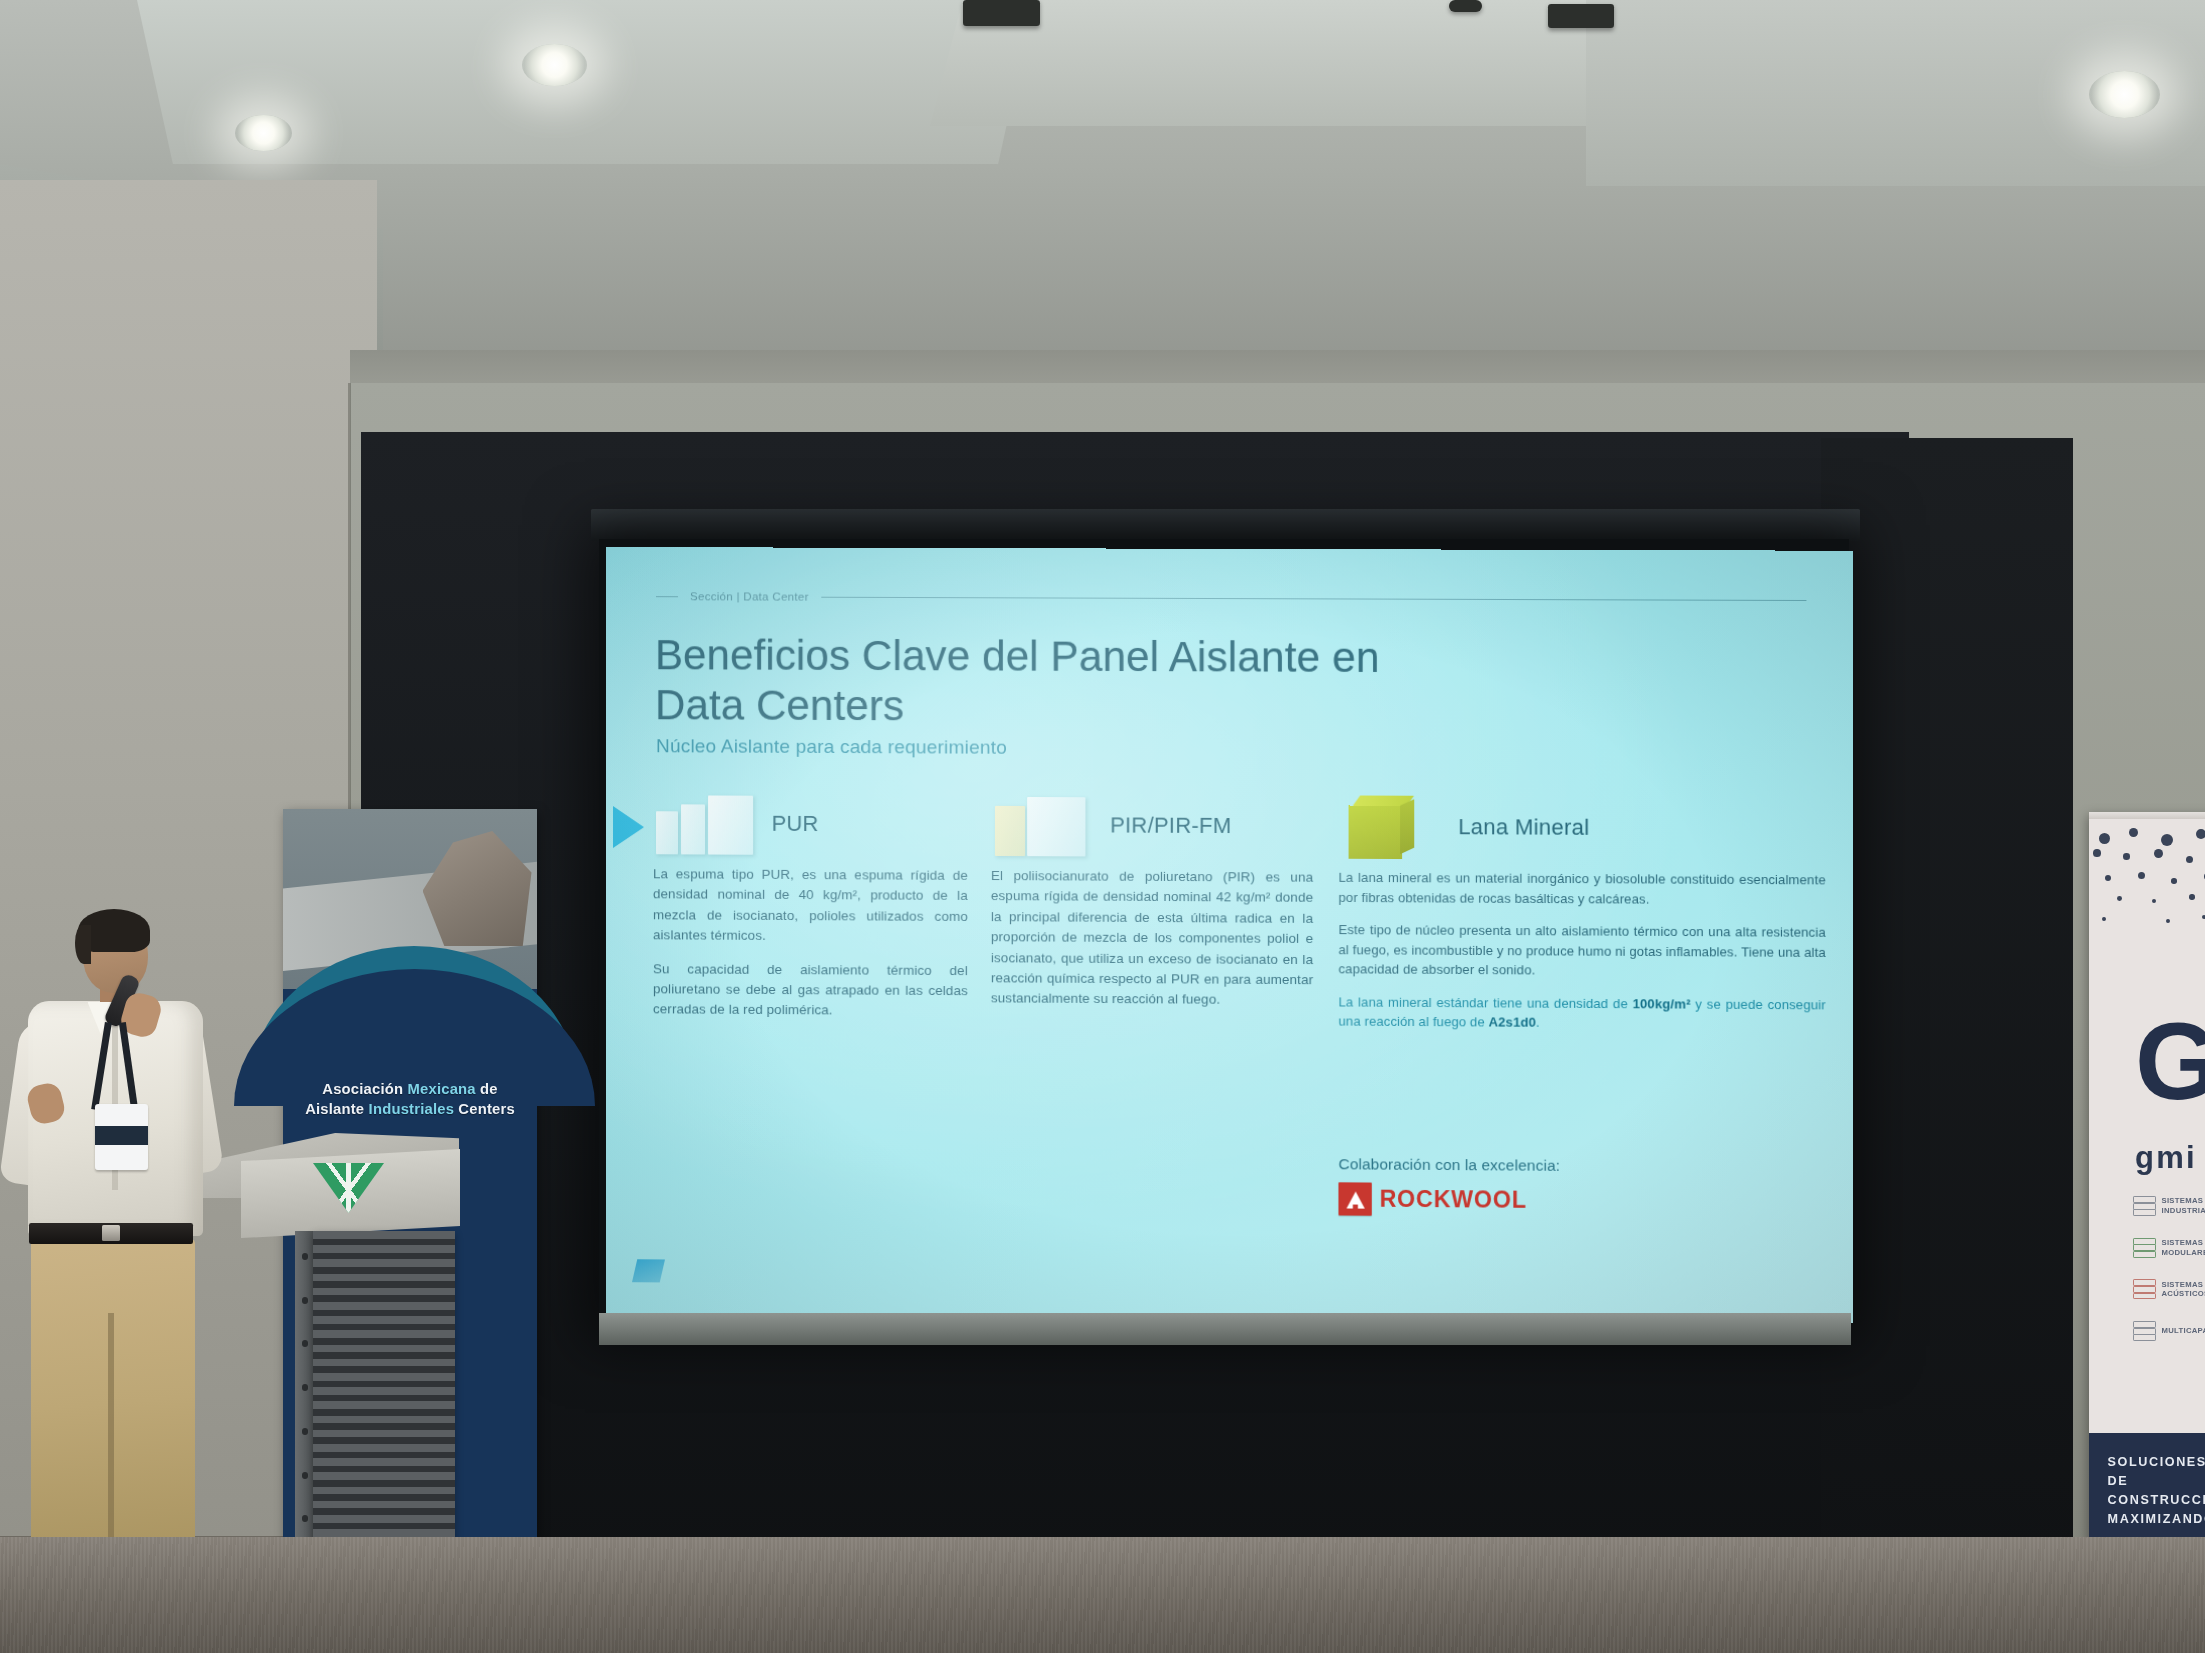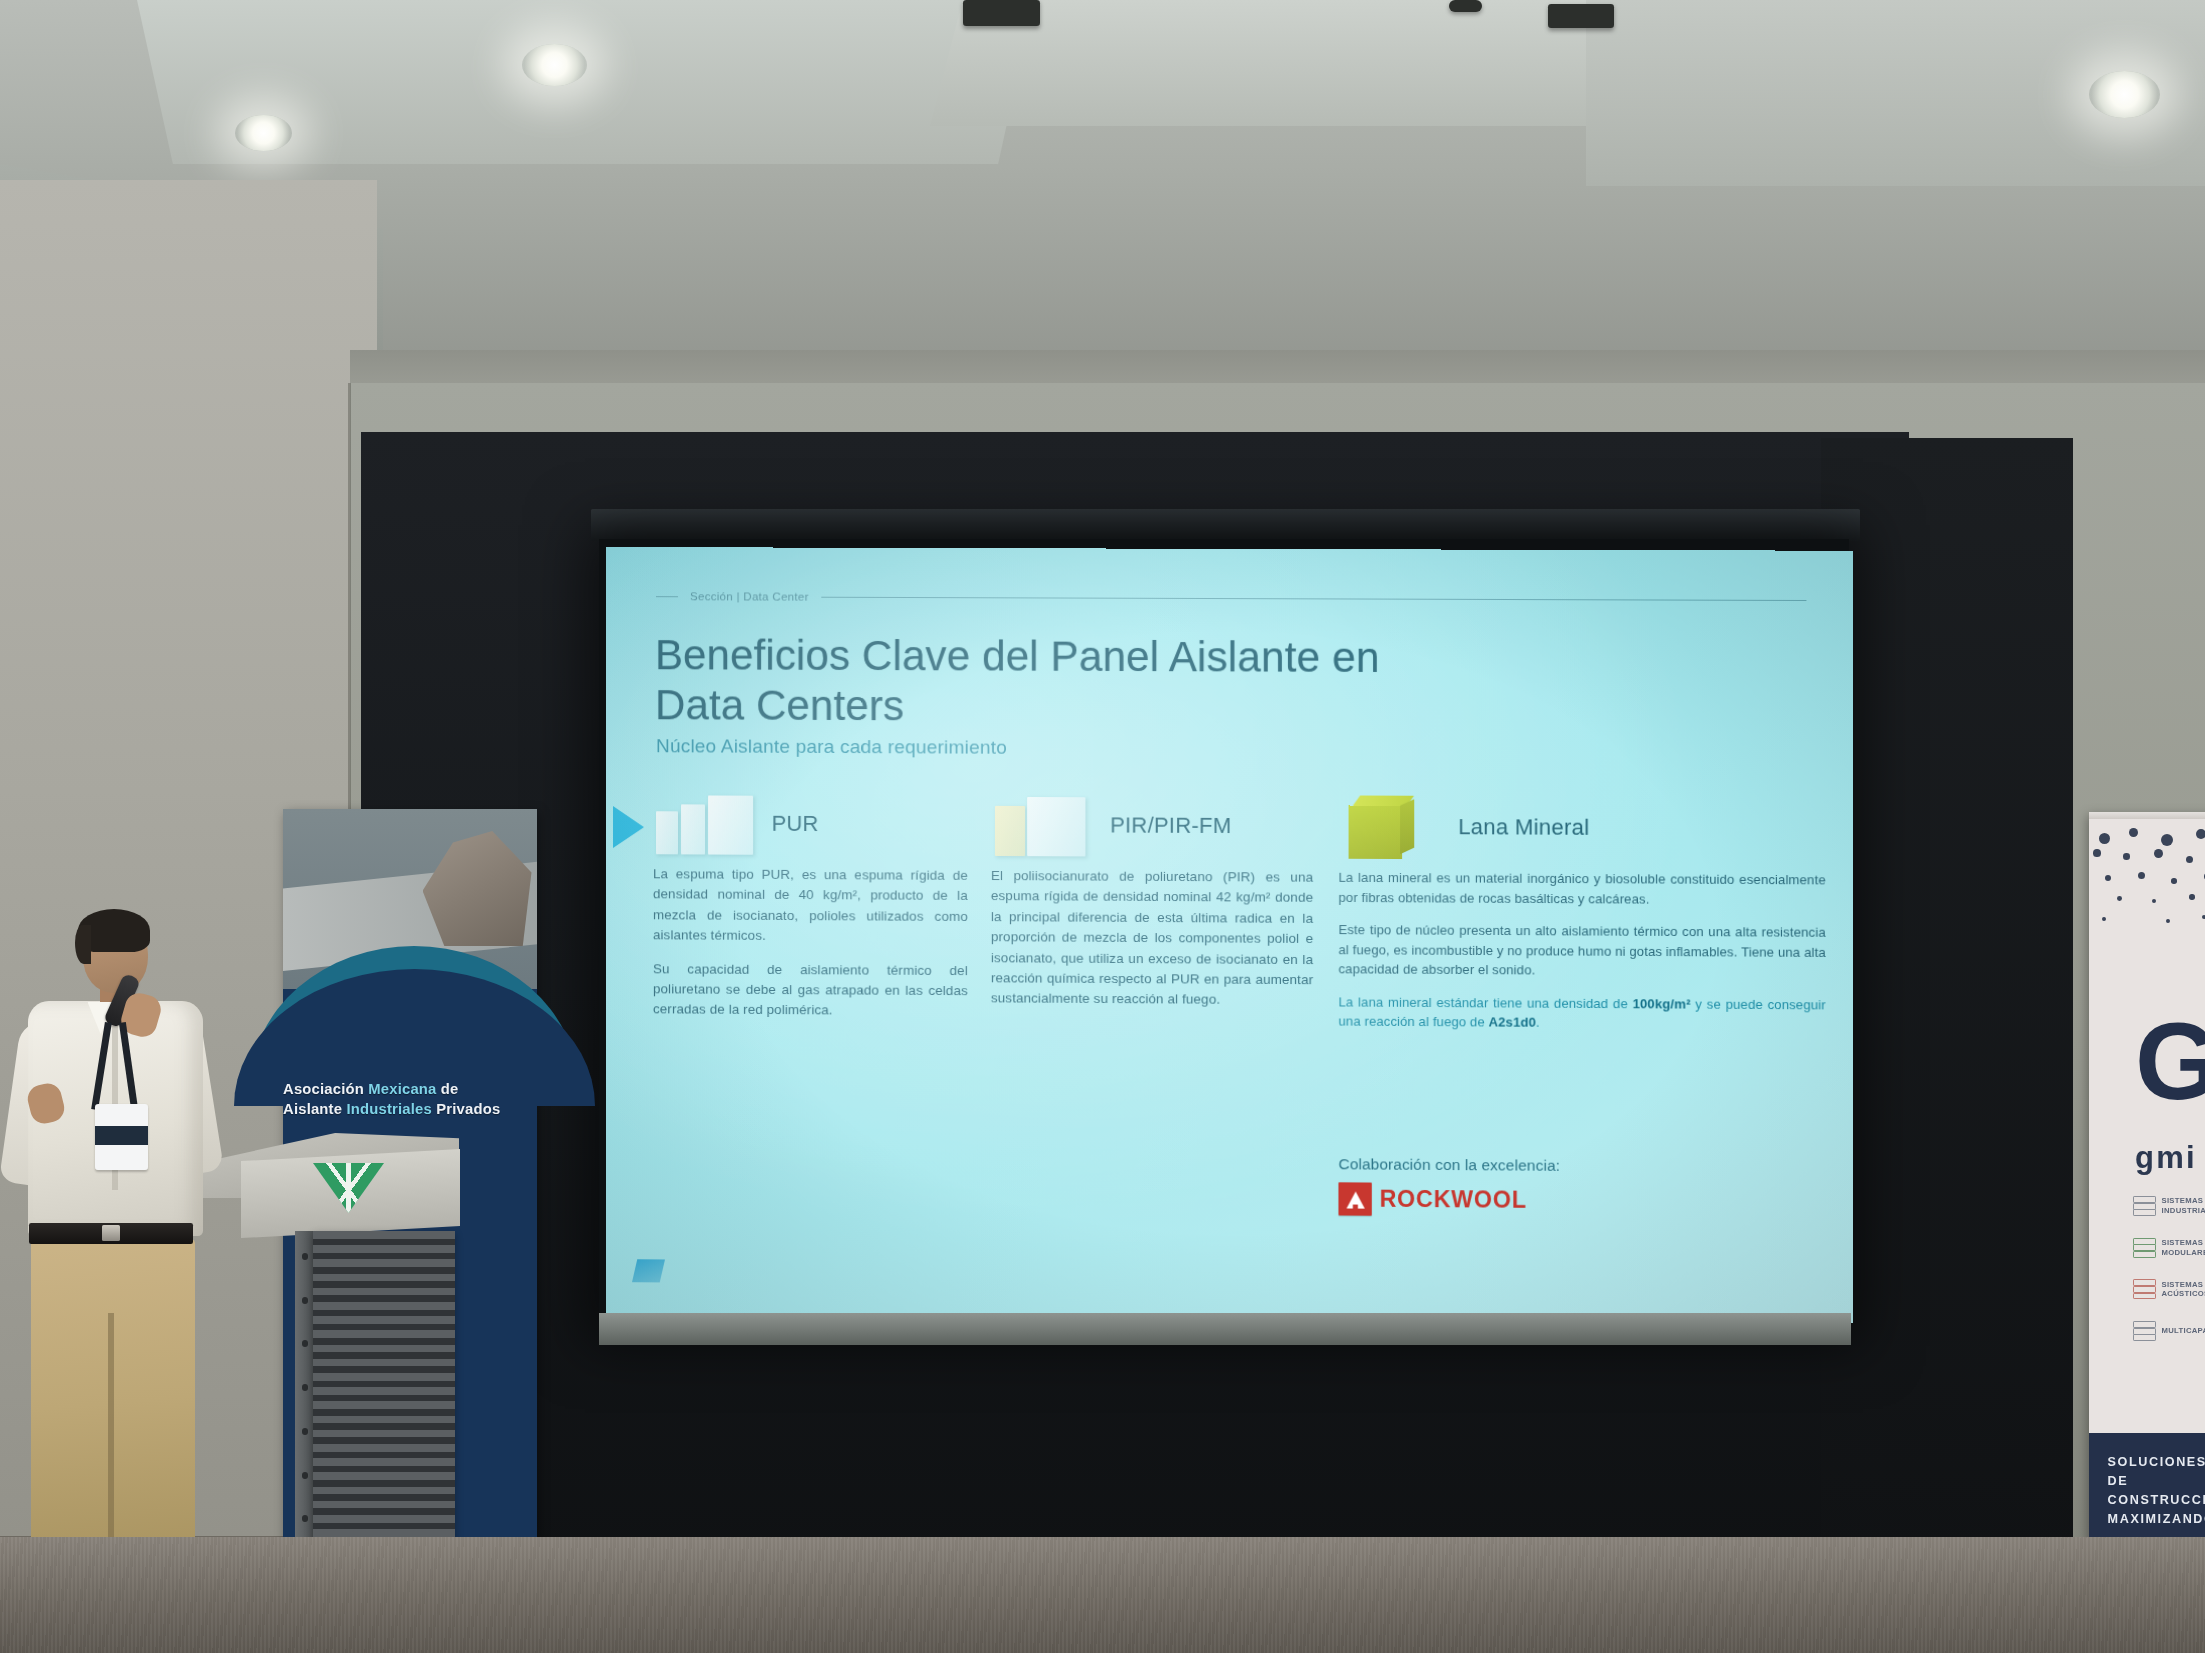--- a/index.html
+++ b/index.html
@@ -162,21 +162,21 @@
     background:linear-gradient(180deg,#7e8a8e,#6d7a80);}
   .bl-photo .road{position:absolute;left:-11px;top:66px;width:284px;height:82px;
     background:linear-gradient(96deg,#b9bdbc,#9aa0a0);transform:rotate(-6deg);}
   .bl-photo .rock{position:absolute;right:5.5px;top:22px;width:109px;height:115px;
     background:linear-gradient(150deg,#9d9388,#6f675e);
     clip-path:polygon(20% 100%,0 52%,28% 10%,64% 0,100% 36%,92% 100%);}
   .bl-curve{position:absolute;left:-33px;top:137px;width:328px;height:142px;
     background:#1c6b86;border-radius:50%/100% 100% 0 0;}
   .bl-curve2{position:absolute;left:-49px;top:160px;width:361px;height:137px;
     background:#173459;border-radius:50%/100% 100% 0 0;}
-  .bl-text{position:absolute;left:0;right:0;top:271px;
+  .bl-text{position:absolute;left:0;right:0;top:271px;text-align:center;
     font-size:14.8px;line-height:1.34;color:#eef2f7;font-weight:600;
     letter-spacing:0.2px;text-shadow:0 0.5px 1.1px rgba(0,0,0,.45);}
   .hl{color:#7fd4e8;}
   .bl-foot{position:absolute;left:0;right:0;bottom:66px;text-align:center;
     font-size:29.5px;color:#5d6f8c;font-weight:700;letter-spacing:1.1px;opacity:.85;}
 
   
   .banner-right{position:absolute;left:2089px;top:812px;width:142px;height:736px;
     background:#e8e3e1;box-shadow:-2.2px 3.3px 11px rgba(0,0,0,.35);overflow:hidden;}
   .br-top{position:absolute;left:-3.3px;top:-5.5px;width:153px;height:12px;
@@ -389,21 +389,21 @@
   </div>
   <div class="screen-bottombar"></div>
 
   <div class="banner-left">
     <div class="bl-photo">
       <div class="road"></div>
       <div class="rock"></div>
     </div>
     <div class="bl-curve"></div>
     <div class="bl-curve2"></div>
-    <div class="bl-text"><span>Asociación </span><span class="hl">Mexicana</span><span> de</span><br><span>Aislante </span><span class="hl">Industriales</span><span> Privados</span></div>
+    <div class="bl-text"><span>Asociación </span><span class="hl">Mexicana</span><span> de</span><br><span>Aislante </span><span class="hl">Industriales</span><span> Centers</span></div>
     <div class="bl-foot">ampip</div>
   </div>
 
   <div class="banner-right">
     <div class="br-top"></div>
     <div class="br-dots">
       <i style="left:9.8px;top:7.7px;width:11px;height:11px;"></i>
       <i style="left:40px;top:3.3px;width:8.8px;height:8.8px;"></i>
       <i style="left:72px;top:8.8px;width:12px;height:12px;"></i>
       <i style="left:107px;top:4.4px;width:9.8px;height:9.8px;"></i>

